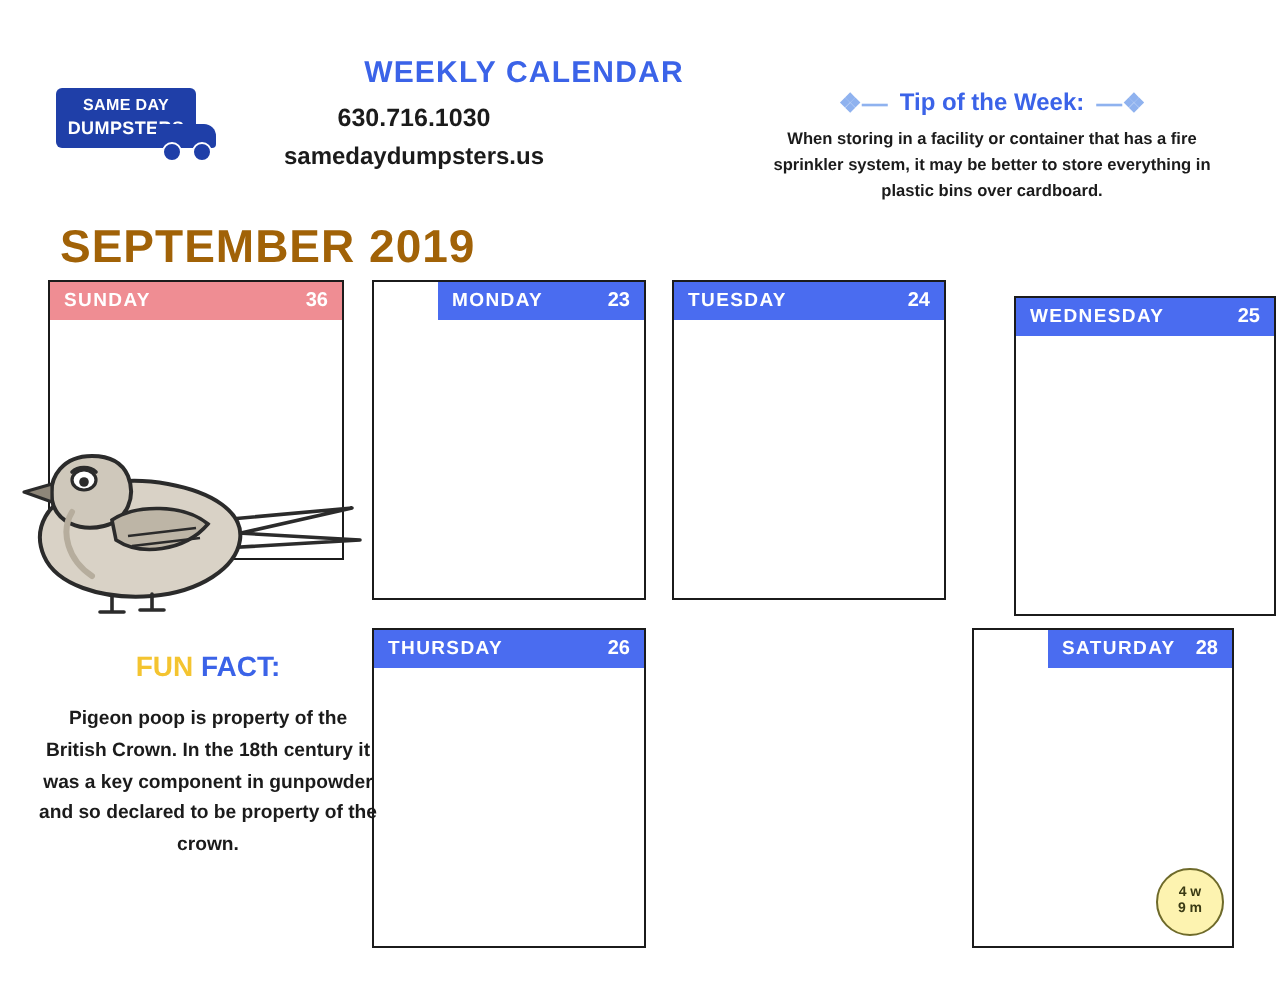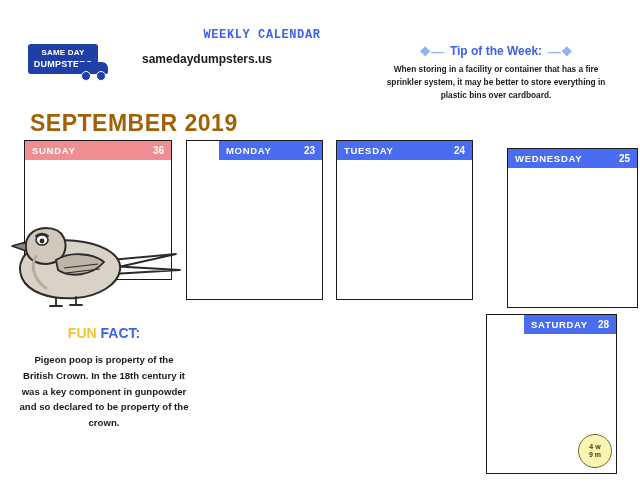--- a/index.html
+++ b/index.html
@@ -21,25 +21,24 @@
     background: #ffffff;
   }
 
   
   .hdr-title {
     position: absolute;
     top: 28px;
     left: 0;
     width: 524px;
     text-align: center;
-    font-size: 12px;
+    font-size: 15px;
     font-weight: bold;
     letter-spacing: 0.6px;
     color: #3b63e8;
-    font-family: Liberation Mono, monospace;
   }
 
   
   .logo {
     position: absolute;
     left: 28px;
     top: 44px;
     width: 86px;
     height: 42px;
   }
@@ -240,20 +239,21 @@
       <div class="logo-txt2">DUMPSTERS</div>
     </div>
     <div class="logo-truck">
       <div class="truck-body"></div>
       <div class="wheel w1"></div>
       <div class="wheel w2"></div>
     </div>
   </div>
 
   <div class="contact">
+    <div class="phone">630.716.1030</div>
     <div class="site">samedaydumpsters.us</div>
   </div>
 
   <div class="tip">
     <div class="tip-head">
       <span class="swirl">❖—</span>
       <span>Tip of the Week:</span>
       <span class="swirl">—❖</span>
     </div>
     <div class="tip-body">When storing in a facility or container that has a fire sprinkler system, it may be better to store everything in plastic bins over cardboard.</div>
@@ -282,20 +282,26 @@
     </div>
   </div>
 
   <div class="cell weekday" id="cell-wed">
     <div class="bar">
       <span>WEDNESDAY</span>
       <span class="num">25</span>
     </div>
   </div>
 
+  <div class="cell weekday" id="cell-thu">
+    <div class="bar">
+      <span>THURSDAY</span>
+      <span class="num">26</span>
+    </div>
+  </div>
 
 
   <div class="cell weekday" id="cell-sat">
     <div class="bar">
       <span>SATURDAY</span>
       <span class="num">28</span>
     </div>
   </div>
 
   <div class="pigeon">

